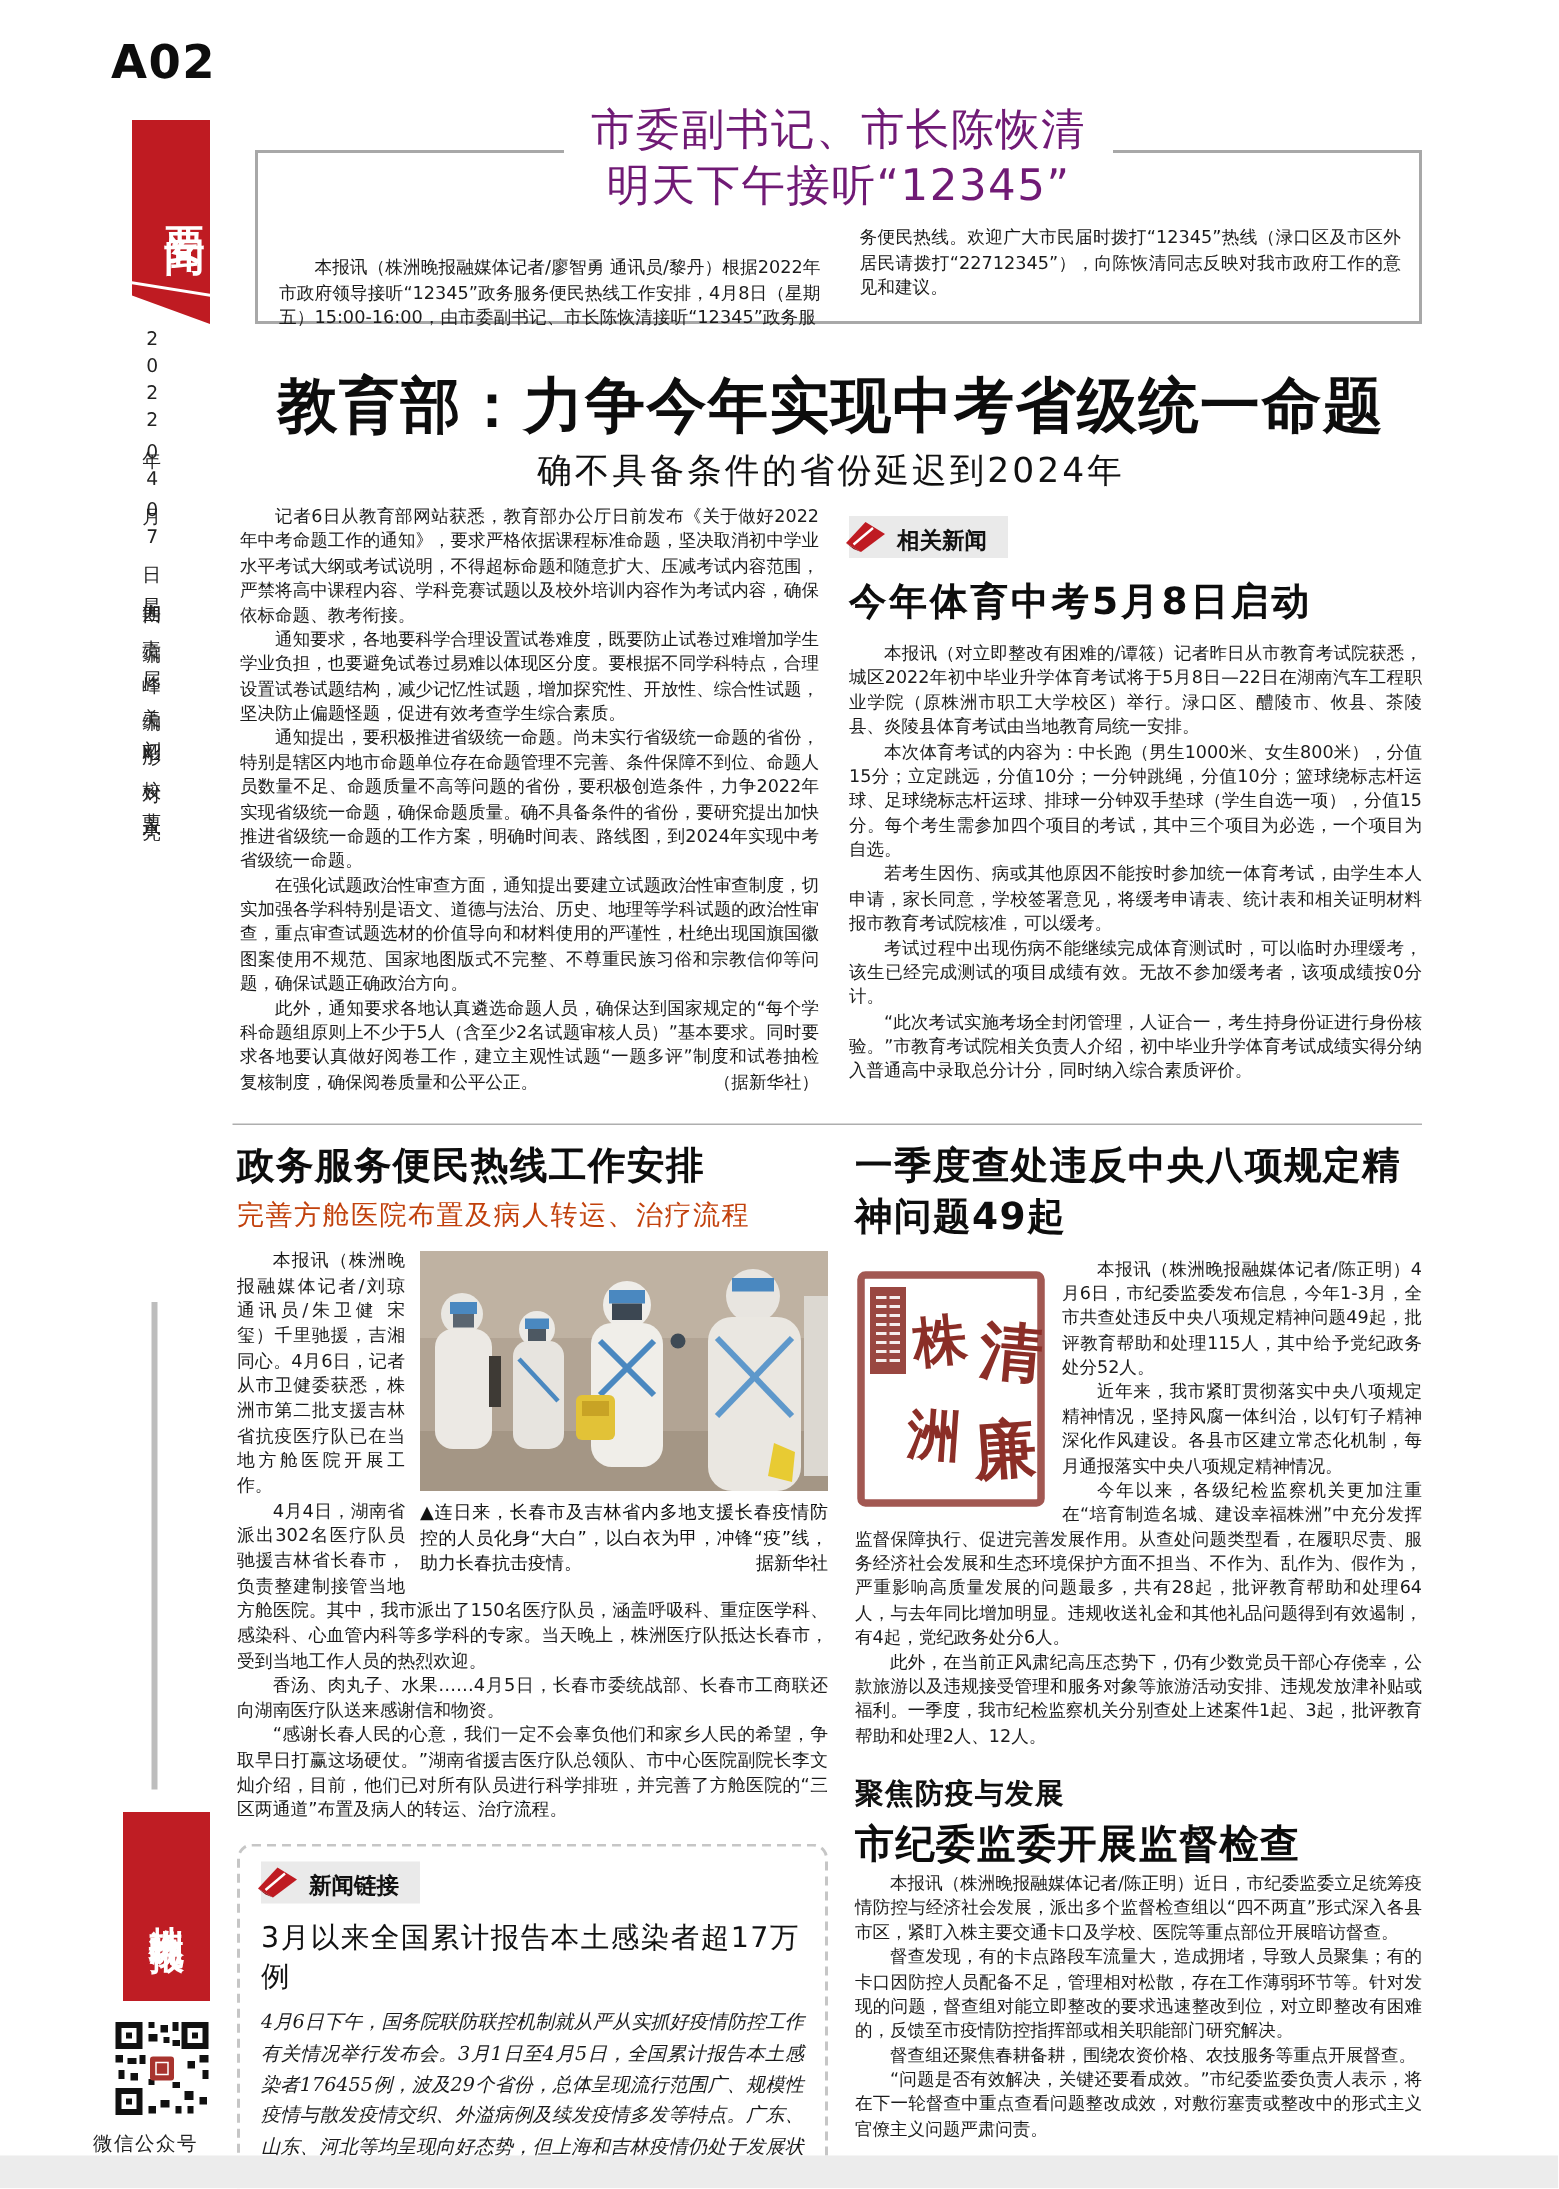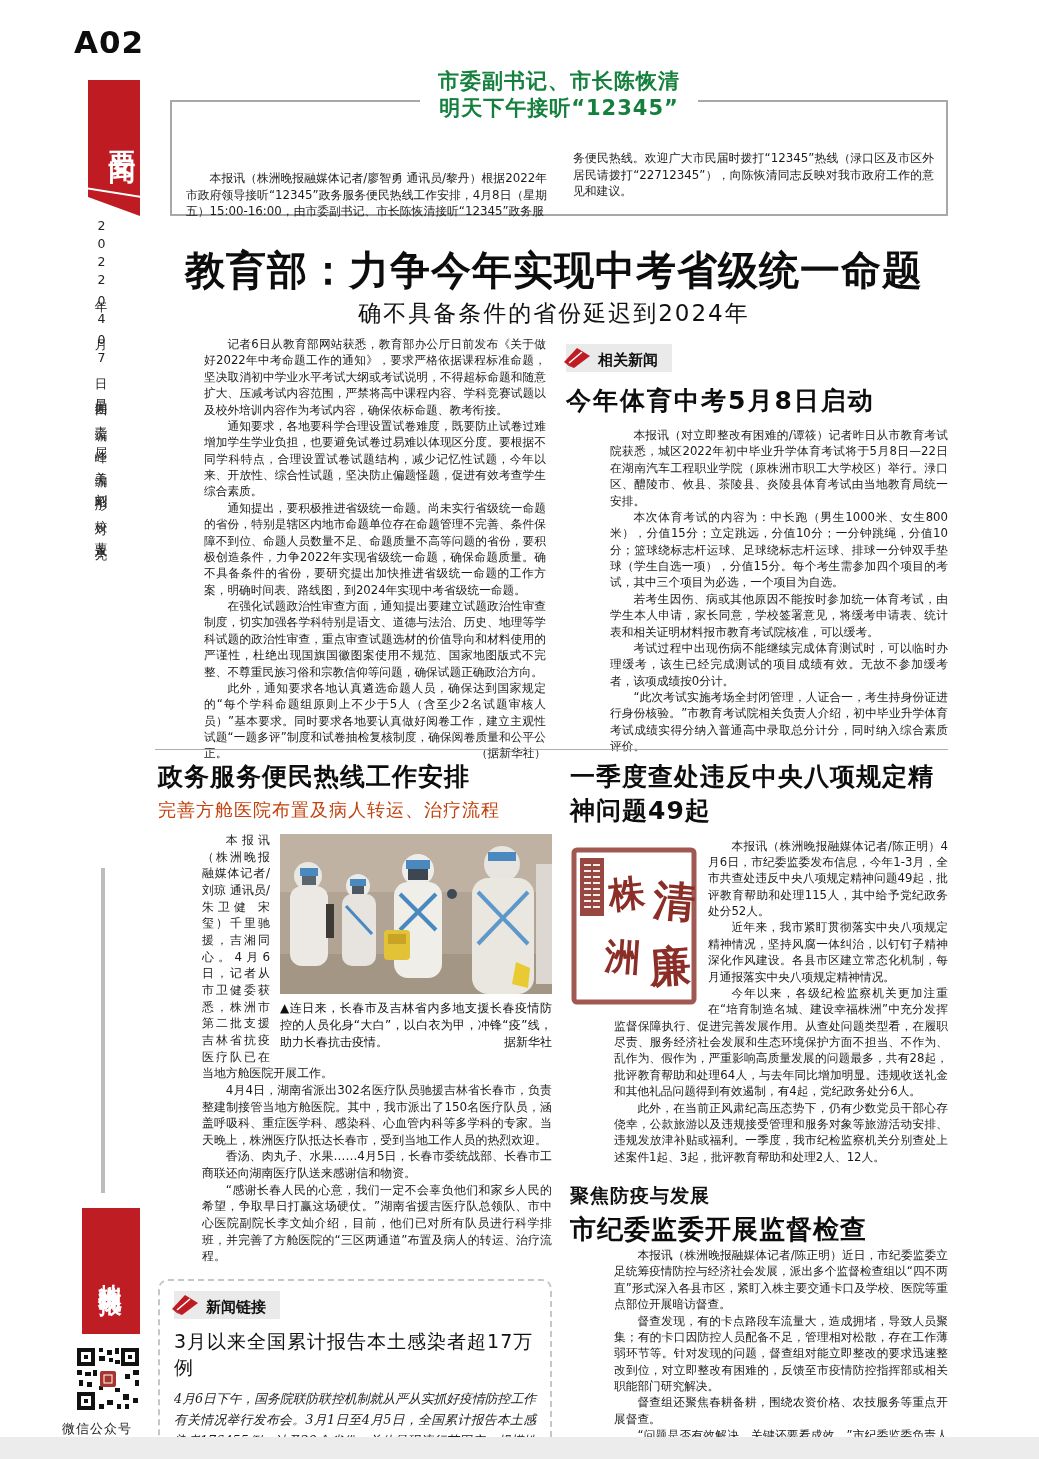--- a/index.html
+++ b/index.html
@@ -26,35 +26,35 @@
   .logo { left:82px; top:1208px; width:58px; height:126px; background:#bf1d24; color:#fff;
           writing-mode:vertical-rl; text-orientation:upright; font-family:"DejaVu Serif", serif;
           font-weight:bold; font-size:23px; letter-spacing:3px; display:flex; align-items:center;
           justify-content:center; }
   .qr { left:75px; top:1346px; width:66px; height:66px; }
   .qr-caption { left:62px; top:1420px; font-size:13px; color:#222; letter-spacing:1px; }
 
   
   .topbox { left:170px; top:100px; width:778px; height:116px; border:2px solid #a8a8a8; }
   .top-headline-wrap { left:170px; top:68px; width:778px; text-align:center; }
-  .top-headline { display:inline-block; background:#fff; padding:0 18px; font-size:21px;
-                  font-weight:bold; line-height:1.28; color:#15803d; letter-spacing:1px; }
+  .top-headline { display:inline-block; background:#fff; padding:0 18px; font-size:29px;
+                  font-weight:normal; line-height:1.28; color:#701a75; letter-spacing:1px; }
   .topbox-body { left:186px; top:150px; width:748px; display:flex; gap:26px;
                  font-size:11.8px; line-height:1.4; text-align:justify; }
   .topbox-body > div { flex:1; }
   .indent { text-indent:2em;margin-top:20px; }
 
   
   .main-headline { left:160px; top:243px; width:788px; text-align:center; font-size:40px;
                    font-weight:800; color:#0d0d0d; letter-spacing:1px; }
   .main-subhead { left:160px; top:298px; width:788px; text-align:center; font-size:23px;
                   font-weight:500; color:#111; letter-spacing:2px; }
   .main-col-left { left:160px; top:336px; width:386px; font-size:11.7px; line-height:1.4;
                    text-align:justify; }
-  .para { text-indent:2em;margin-left:44px; }
+  .para { text-indent:2em; }
   .float-credit { float:right; text-indent:0; }
 
   .related-col { left:566px; top:344px; width:382px; }
   .marker-label { display:inline-flex; align-items:flex-end; gap:6px; background:#eaeaea;
                   padding:2px 14px 2px 0; font-size:15px; font-weight:bold; color:#111; }
   .marker-label svg { margin-left:-4px; display:block; }
   .related-headline { font-size:25px; font-weight:800; letter-spacing:2px; margin:10px 0 10px;
                       color:#0d0d0d; }
   .body-text { font-size:11.7px; line-height:1.4; text-align:justify; }
 
@@ -162,21 +162,21 @@
   <div class="abs topbox-body">
     <div class="indent">本报讯（株洲晚报融媒体记者/廖智勇 通讯员/黎丹）根据2022年市政府领导接听“12345”政务服务便民热线工作安排，4月8日（星期五）15:00-16:00，由市委副书记、市长陈恢清接听“12345”政务服</div>
     <div>务便民热线。欢迎广大市民届时拨打“12345”热线（渌口区及市区外居民请拨打“22712345”），向陈恢清同志反映对我市政府工作的意见和建议。</div>
   </div>
 
   <div class="abs main-headline">教育部：力争今年实现中考省级统一命题</div>
   <div class="abs main-subhead">确不具备条件的省份延迟到2024年</div>
 
   <div class="abs main-col-left">
     <div class="para">记者6日从教育部网站获悉，教育部办公厅日前发布《关于做好2022年中考命题工作的通知》，要求严格依据课程标准命题，坚决取消初中学业水平考试大纲或考试说明，不得超标命题和随意扩大、压减考试内容范围，严禁将高中课程内容、学科竞赛试题以及校外培训内容作为考试内容，确保依标命题、教考衔接。</div>
-    <div class="para">通知要求，各地要科学合理设置试卷难度，既要防止试卷过难增加学生学业负担，也要避免试卷过易难以体现区分度。要根据不同学科特点，合理设置试卷试题结构，减少记忆性试题，今年以来、开放性、综合性试题，坚决防止偏题怪题，促进有效考查学生综合素质。</div>
+    <div class="para">通知要求，各地要科学合理设置试卷难度，既要防止试卷过难增加学生学业负担，也要避免试卷过易难以体现区分度。要根据不同学科特点，合理设置试卷试题结构，减少记忆性试题，增加探究性、开放性、综合性试题，坚决防止偏题怪题，促进有效考查学生综合素质。</div>
     <div class="para">通知提出，要积极推进省级统一命题。尚未实行省级统一命题的省份，特别是辖区内地市命题单位存在命题管理不完善、条件保障不到位、命题人员数量不足、命题质量不高等问题的省份，要积极创造条件，力争2022年实现省级统一命题，确保命题质量。确不具备条件的省份，要研究提出加快推进省级统一命题的工作方案，明确时间表、路线图，到2024年实现中考省级统一命题。</div>
     <div class="para">在强化试题政治性审查方面，通知提出要建立试题政治性审查制度，切实加强各学科特别是语文、道德与法治、历史、地理等学科试题的政治性审查，重点审查试题选材的价值导向和材料使用的严谨性，杜绝出现国旗国徽图案使用不规范、国家地图版式不完整、不尊重民族习俗和宗教信仰等问题，确保试题正确政治方向。</div>
     <div class="para clearfix">
       <span>此外，通知要求各地认真遴选命题人员，确保达到国家规定的“每个学科命题组原则上不少于5人（含至少2名试题审核人员）”基本要求。同时要求各地要认真做好阅卷工作，建立主观性试题“一题多评”制度和试卷抽检复核制度，确保阅卷质量和公平公正。</span><span class="float-credit">（据新华社）</span>
     </div>
   </div>
 
   <div class="abs related-col">
     <div class="marker-label">
       <svg width="30" height="24" viewBox="0 0 30 24">

